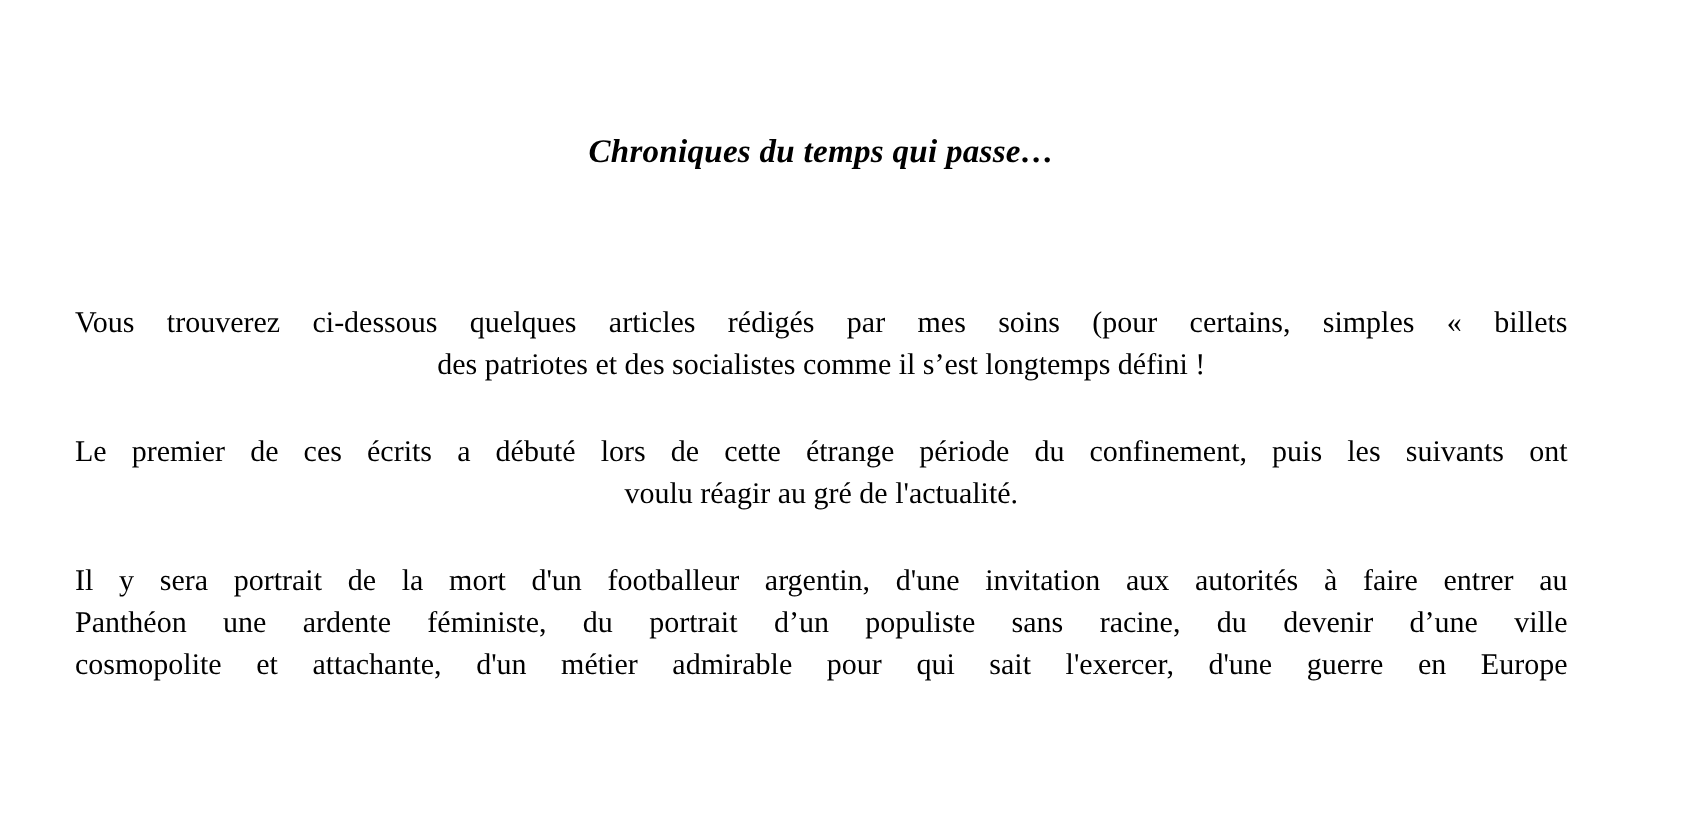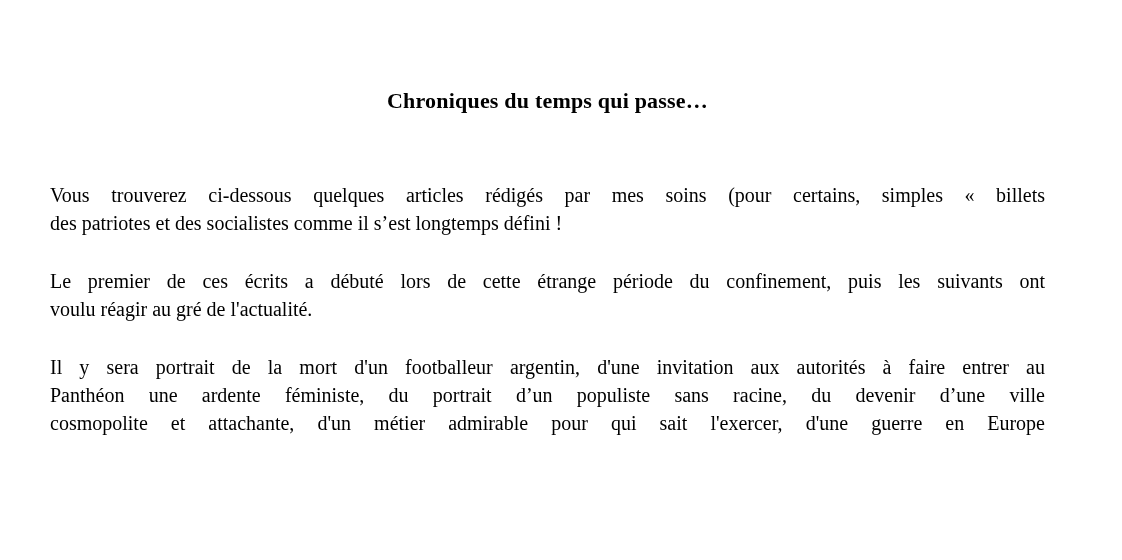--- a/index.html
+++ b/index.html
@@ -19,39 +19,40 @@
   .page {
     padding: 0 77px 0 50px; 
   }
   .title {
     margin: 88px 0 0 0;
     font-size: 22px;
     line-height: 26px;
     font-weight: bold;
     text-align: center;
     letter-spacing: 0.2px;
+    font-style: italic;
   }
   .content {
-    margin-top: 67px;
+    margin-top: 87px;
     font-size: 20px;
     line-height: 28px;
   }
   .para {
     margin: 0 0 30px 0;
     padding: 0;
   }
   .line {
     display: block;
   }
   .line.just {
     text-align: justify;
     text-align-last: justify;
   }
   .line.last {
-    text-align: left;
+    text-align: center;
   }
 </style>
 </head>
 <body>
 
 <div class="viewport">
   <div class="page">
 
     <h1 class="title">Chroniques du temps qui passe…</h1>
 

